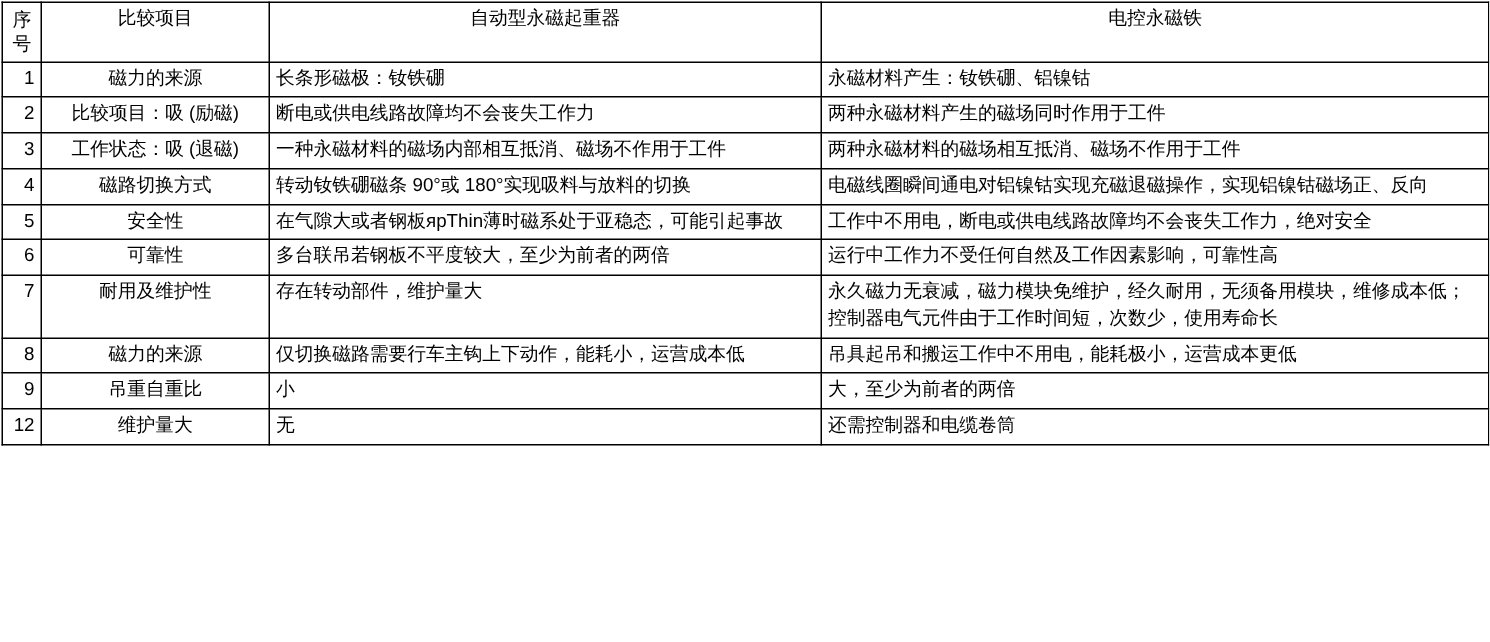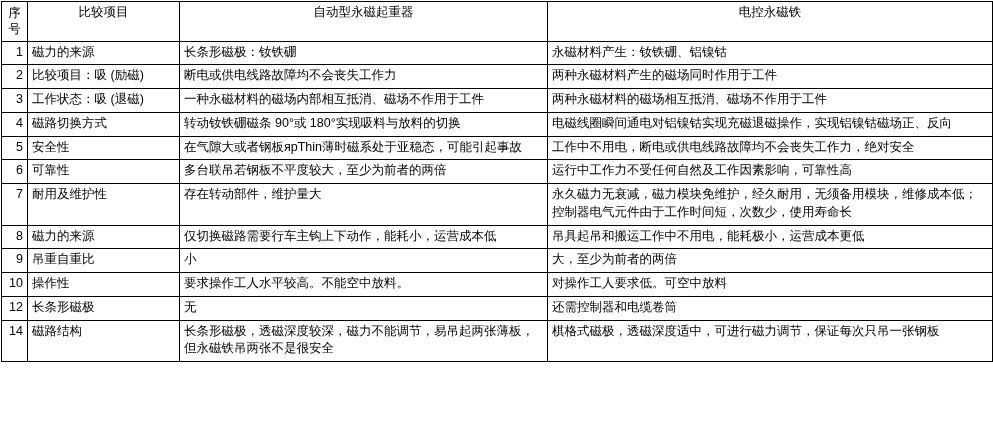--- a/index.html
+++ b/index.html
@@ -50,20 +50,21 @@
   }
   td.idx {
     text-align: right;
     padding-right: 2px;
     padding-left: 2px;
     white-space: nowrap;
     font-size: 12.5px;
   }
   td.item {
     padding-left: 6px;
+    text-align: center;
   }
   .hdr-idx-line {
     display: block;
     text-align: center;
   }
 </style>
 </head>
 <body>
 
 <div id="sheet">
@@ -134,32 +135,20 @@
           <td>仅切换磁路需要行车主钩上下动作，能耗小，运营成本低</td>
           <td>吊具起吊和搬运工作中不用电，能耗极小，运营成本更低</td>
         </tr>
         <tr>
           <td class="idx">9</td>
           <td class="item">吊重自重比</td>
           <td>小</td>
           <td>大，至少为前者的两倍</td>
         </tr>
         <tr>
-          <td class="idx">10</td>
-          <td class="item">操作性</td>
-          <td>要求操作工人水平较高。不能空中放料。</td>
-          <td>对操作工人要求低。可空中放料</td>
-        </tr>
-        <tr>
           <td class="idx">12</td>
-          <td class="item">长条形磁极</td>
+          <td class="item">维护量大</td>
           <td>无</td>
           <td>还需控制器和电缆卷筒</td>
-        </tr>
-        <tr>
-          <td class="idx">14</td>
-          <td class="item">磁路结构</td>
-          <td>长条形磁极，透磁深度较深，磁力不能调节，易吊起两张薄板，但永磁铁吊两张不是很安全</td>
-          <td>棋格式磁极，透磁深度适中，可进行磁力调节，保证每次只吊一张钢板</td>
         </tr>
       </tbody>
   </table>
 </div>
 
 </body></html>

